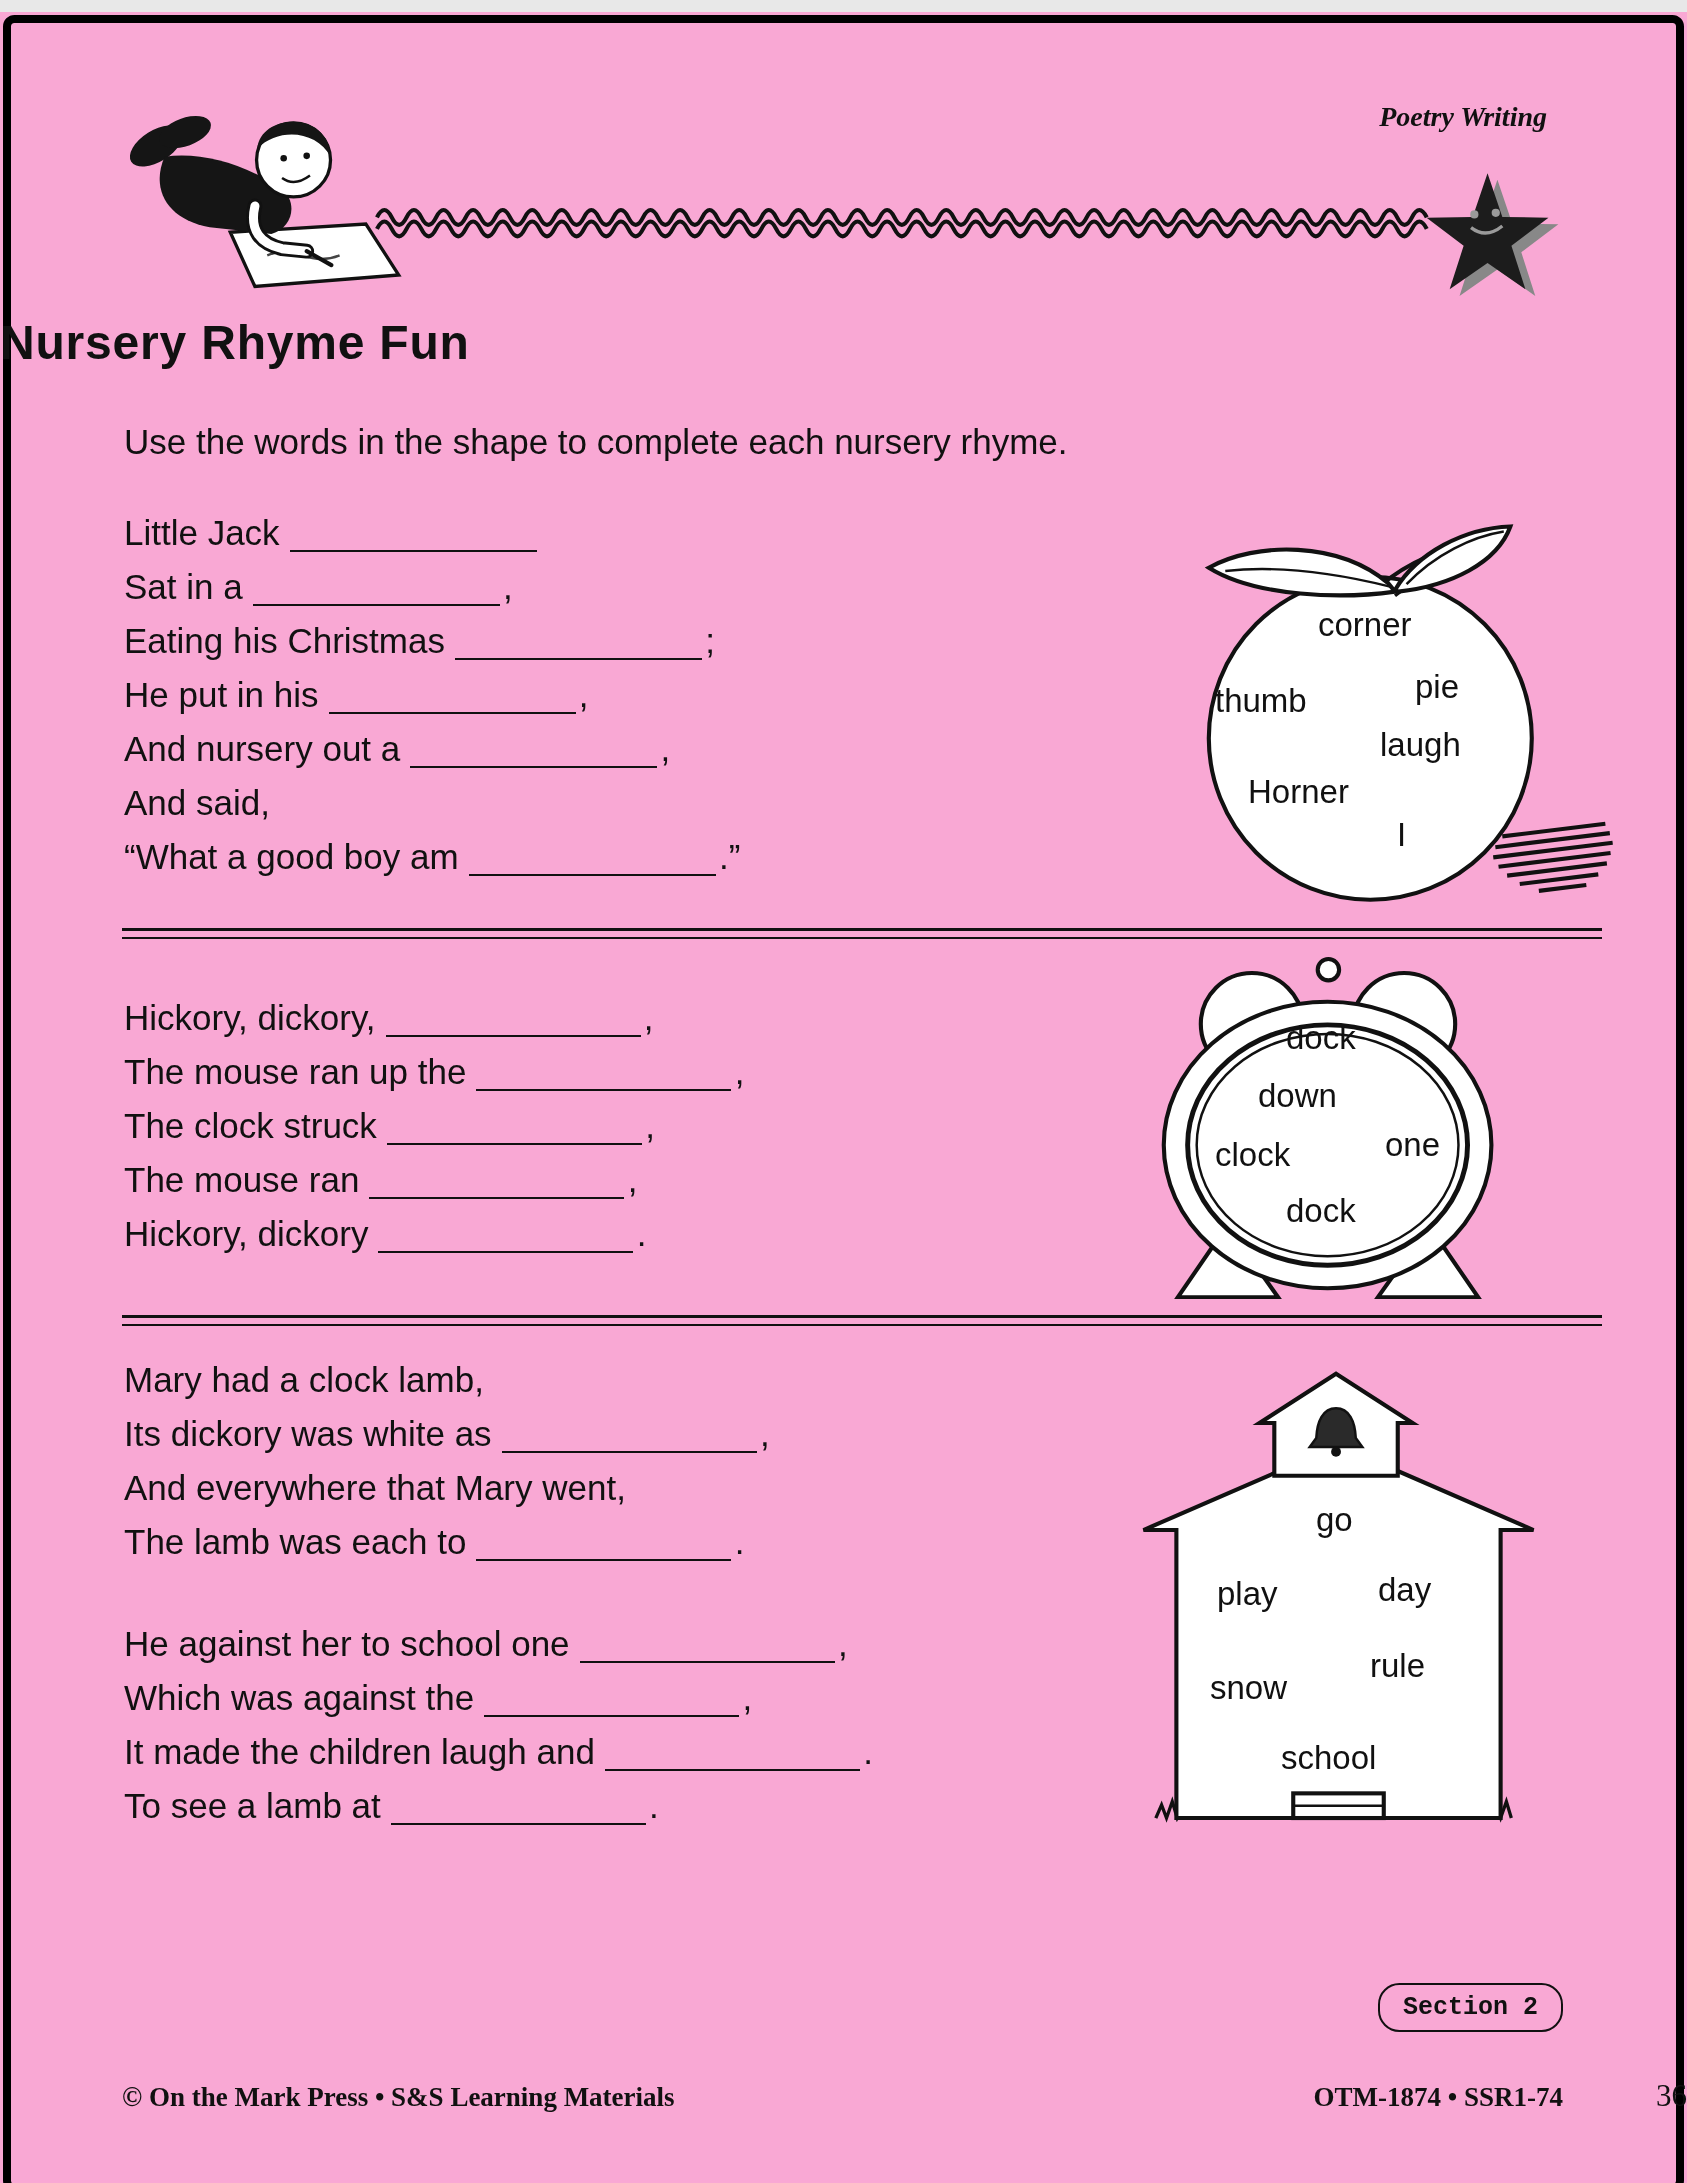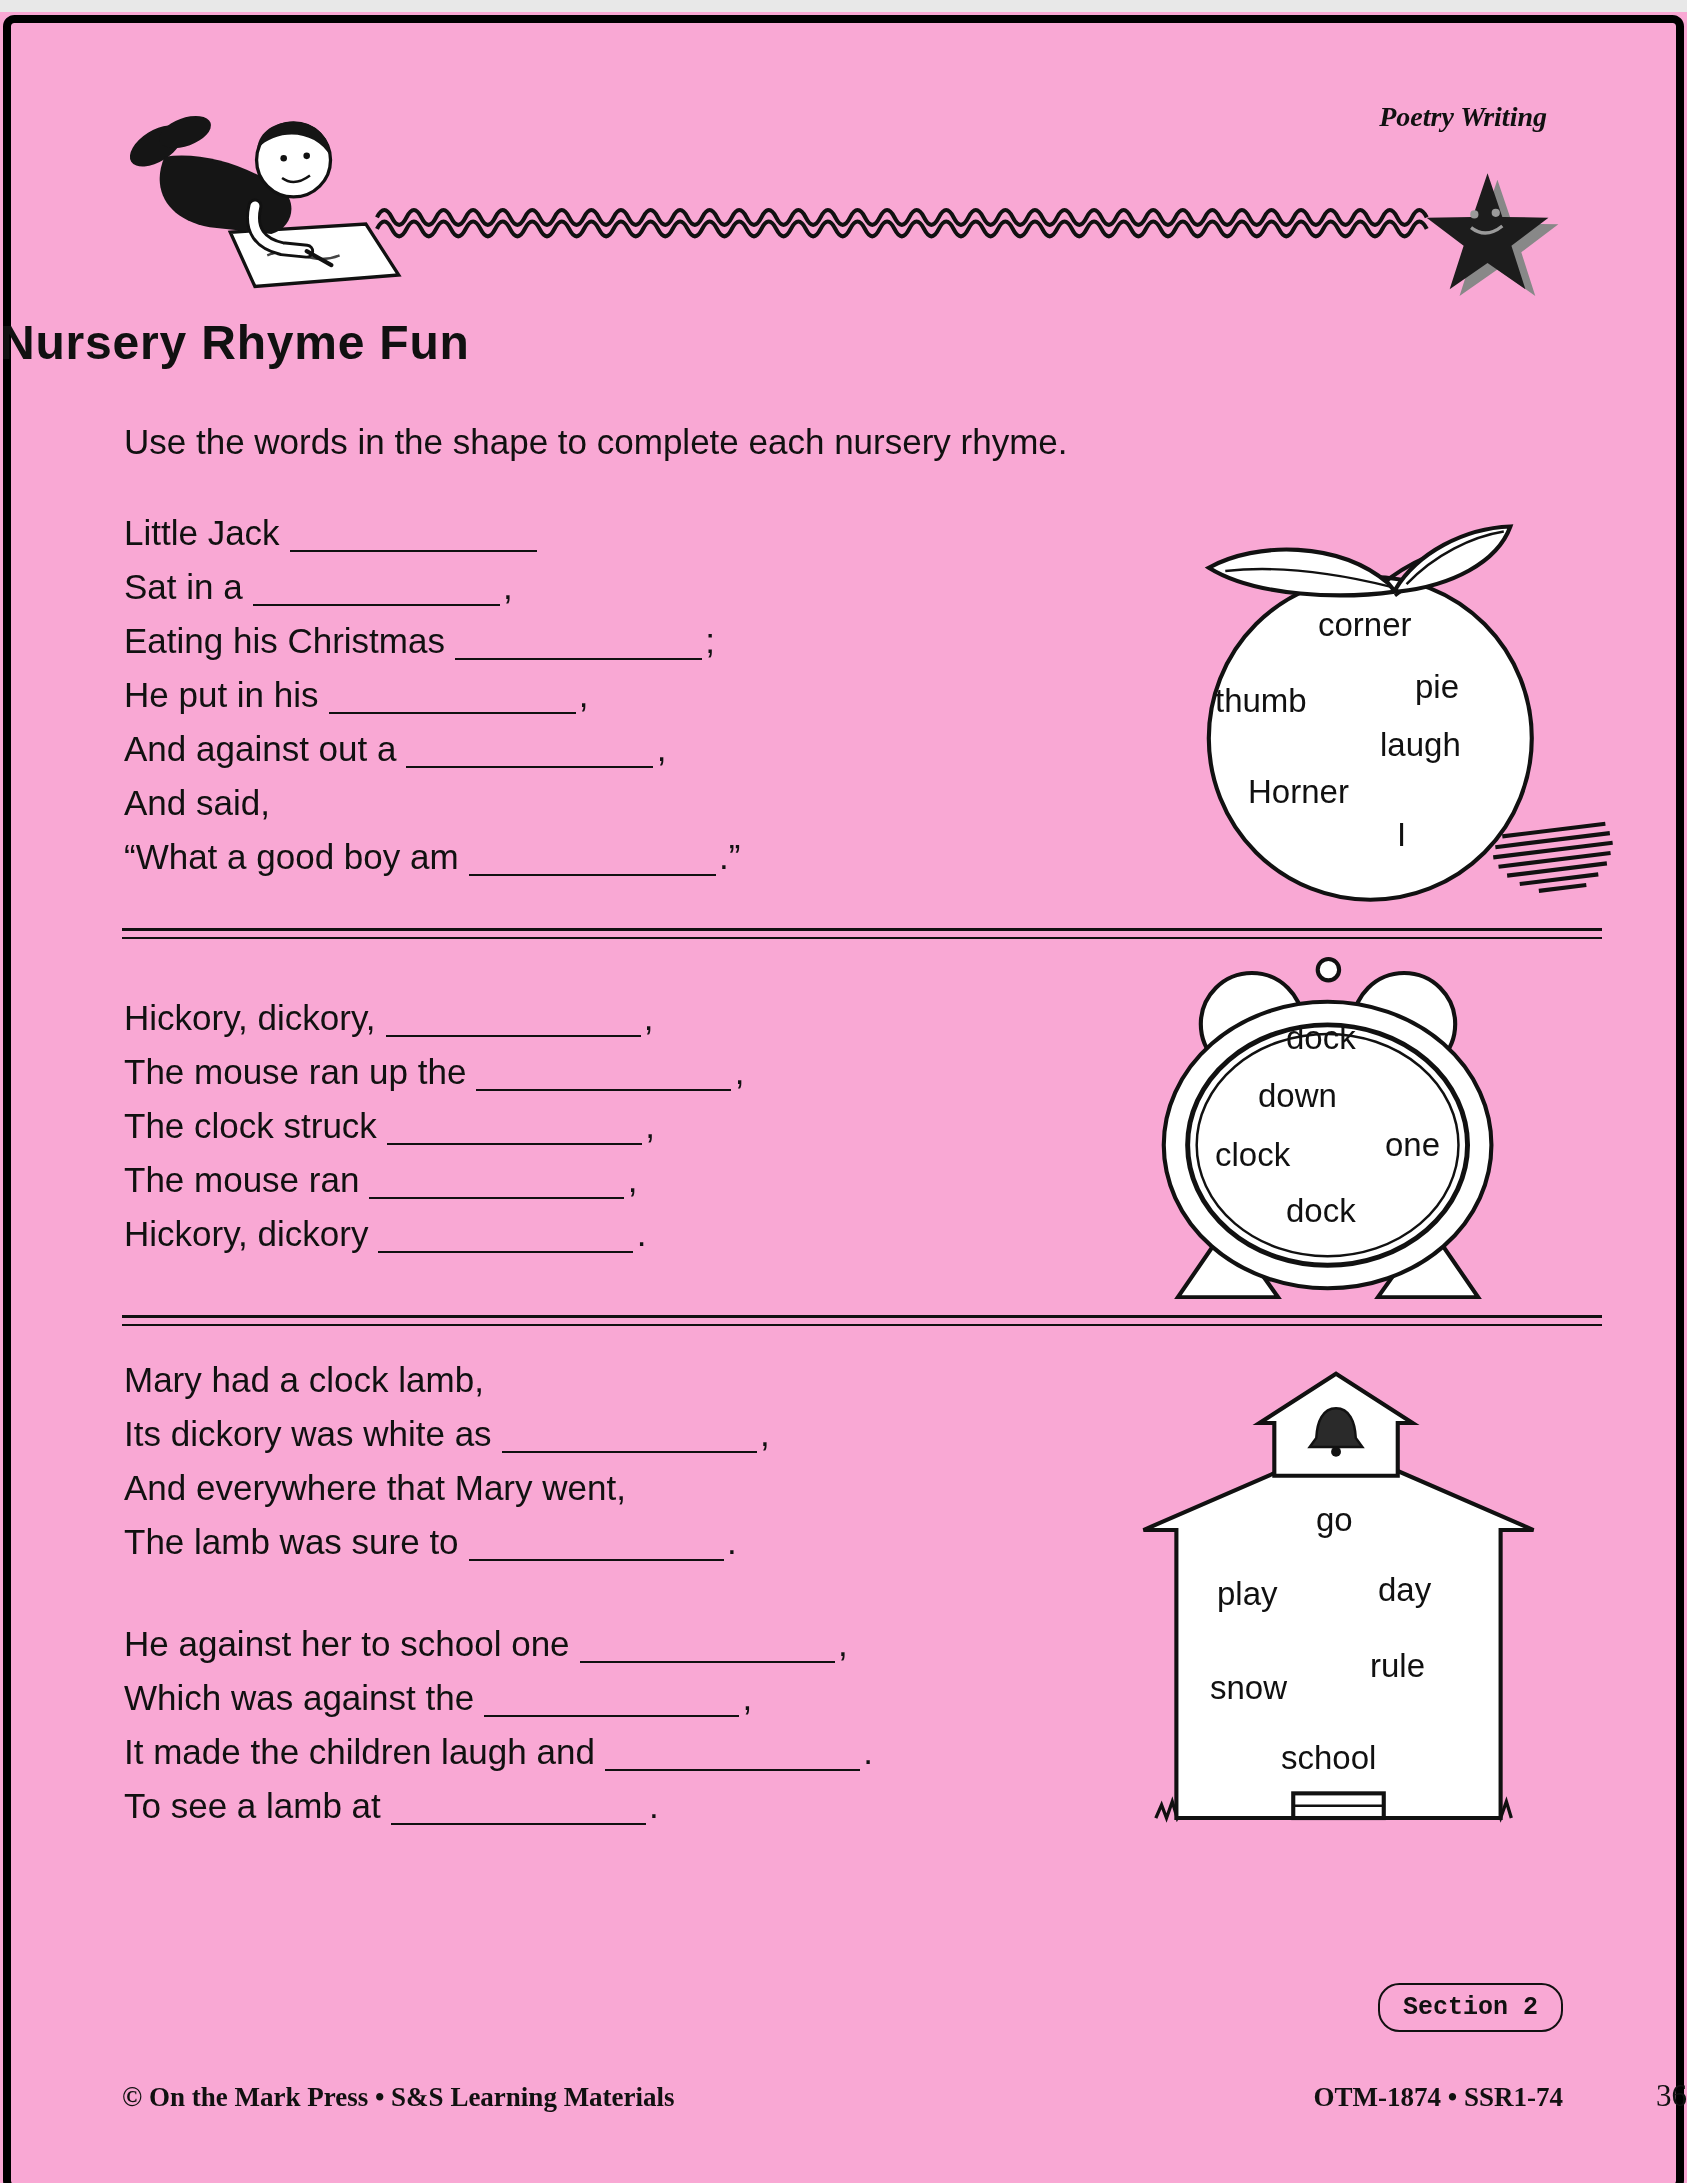--- a/index.html
+++ b/index.html
@@ -83,21 +83,21 @@
   </div>
 
   <div class="page-title">Nursery Rhyme Fun</div>
   <div class="instruction">Use the words in the shape to complete each nursery rhyme.</div>
 
   <div class="lines" style="left:124px;top:494px">
     <div class="line"><span>Little Jack</span><span class="blank"></span><span></span></div>
     <div class="line"><span>Sat in a</span><span class="blank"></span><span>,</span></div>
     <div class="line"><span>Eating his Christmas</span><span class="blank"></span><span>;</span></div>
     <div class="line"><span>He put in his</span><span class="blank"></span><span>,</span></div>
-    <div class="line"><span>And against out a</span><span class="blank"></span><span>,</span></div>
+    <div class="line"><span>And nursery out a</span><span class="blank"></span><span>,</span></div>
     <div class="line"><span>And said,</span></div>
     <div class="line"><span>“What a good boy am</span><span class="blank"></span><span>.”</span></div>
   </div>
 
   <div class="shape" style="left:1133px;top:493px;width:482px;height:408px">
     <svg viewBox="0 0 585 495" width="482" height="408">
       <g stroke="#111" stroke-width="5" transform="rotate(-7 500 430)">
         <line x1="452" y1="396" x2="578" y2="396"></line>
         <line x1="442" y1="408" x2="582" y2="408"></line>
         <line x1="438" y1="420" x2="584" y2="420"></line>
@@ -149,21 +149,21 @@
     <span class="w" style="left:232px;top:181px">one</span>
     <span class="w" style="left:133px;top:247px">dock</span>
   </div>
 
   <div class="divider" style="top:1303px"></div>
 
   <div class="lines" style="left:124px;top:1341px">
     <div class="line"><span>Mary had a clock lamb,</span></div>
     <div class="line"><span>Its dickory was white as</span><span class="blank w2"></span><span>,</span></div>
     <div class="line"><span>And everywhere that Mary went,</span></div>
-    <div class="line"><span>The lamb was sure to</span><span class="blank w2"></span><span>.</span></div>
+    <div class="line"><span>The lamb was each to</span><span class="blank w2"></span><span>.</span></div>
   </div>
 
   <div class="lines" style="left:124px;top:1605px">
     <div class="line"><span>He against her to school one</span><span class="blank w2"></span><span>,</span></div>
     <div class="line"><span>Which was against the</span><span class="blank w2"></span><span>,</span></div>
     <div class="line"><span>It made the children laugh and</span><span class="blank w2"></span><span>.</span></div>
     <div class="line"><span>To see a lamb at</span><span class="blank w2"></span><span>.</span></div>
   </div>
 
   <div class="shape" style="left:1141px;top:1355px;width:395px;height:461px">

